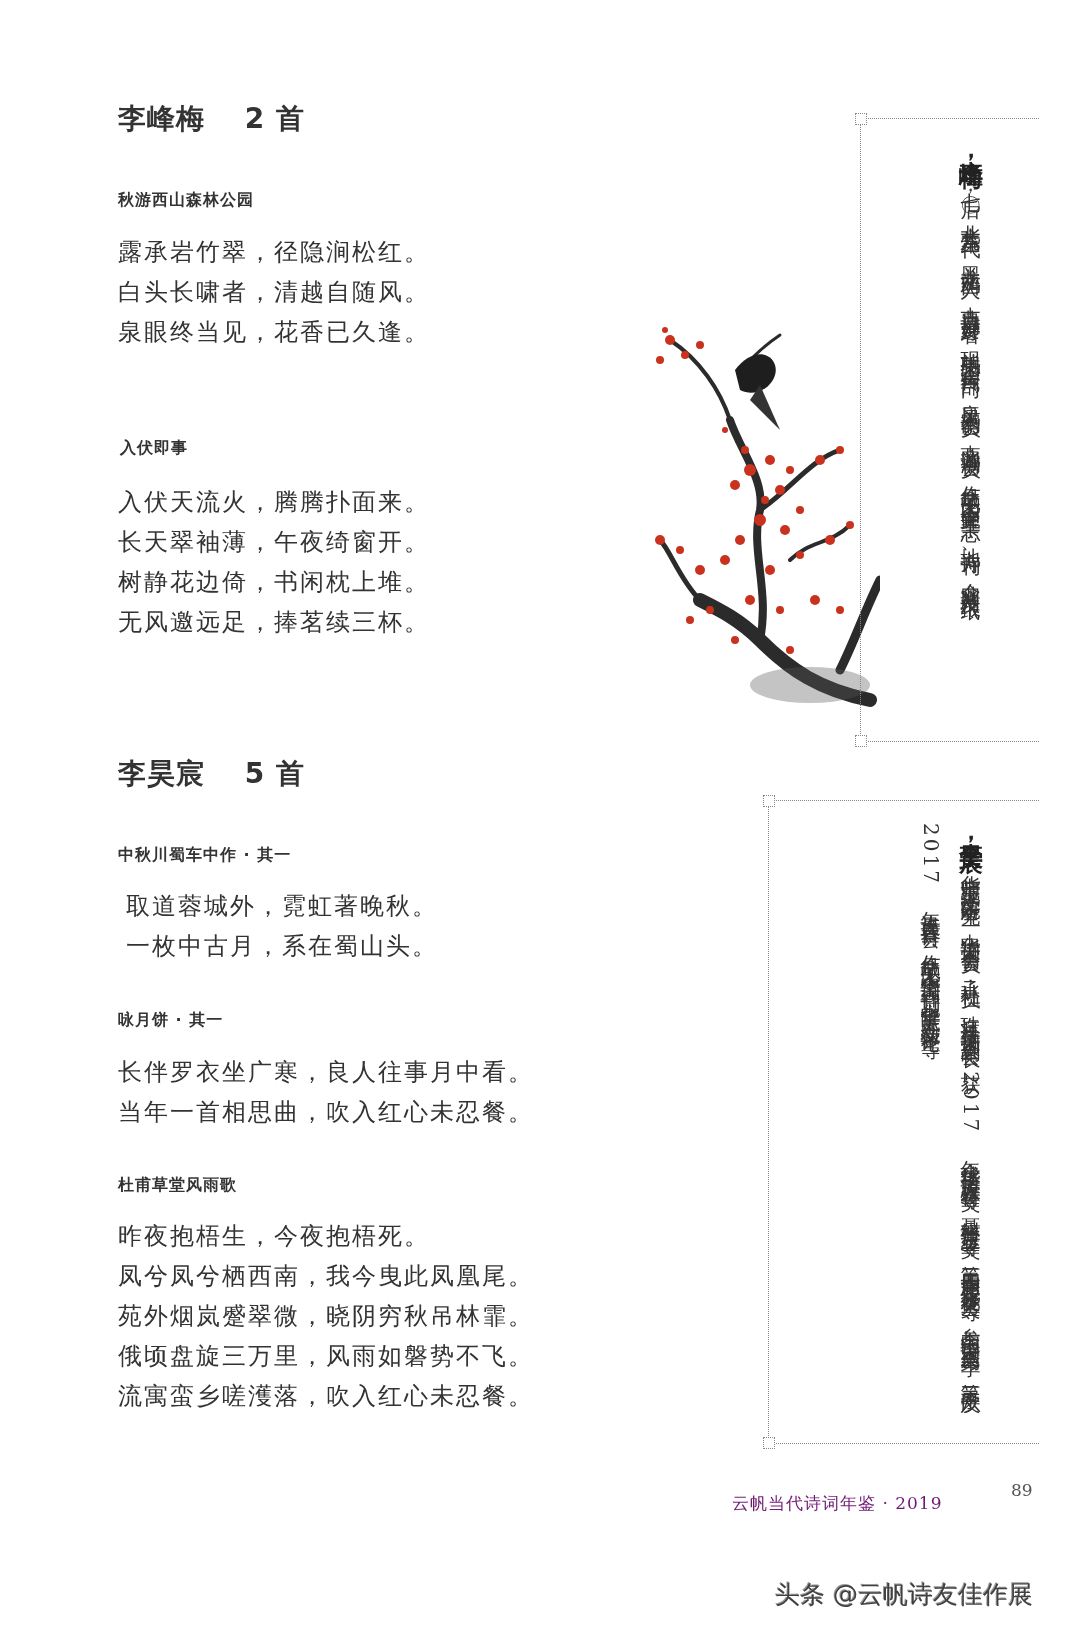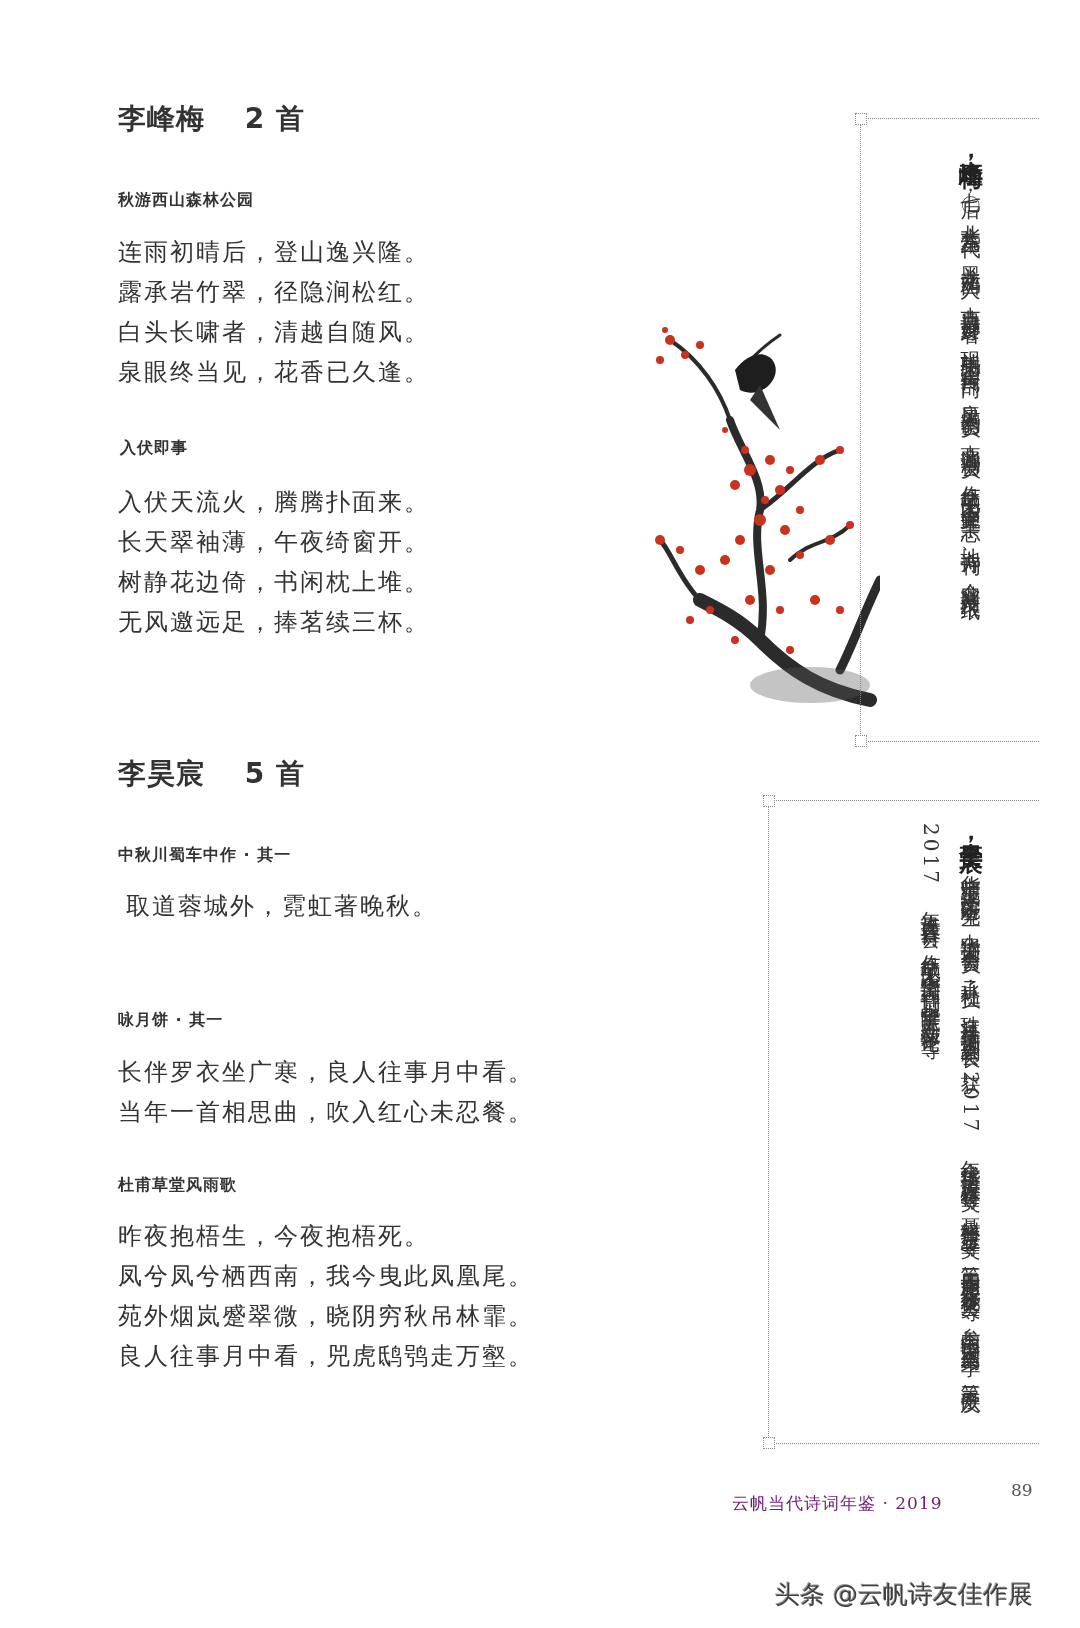--- a/index.html
+++ b/index.html
@@ -47,21 +47,20 @@
     }
     .painting { position: absolute; }
   </style>
 </head>
 <body>
 
 <div class="abs author-heading" style="left:118px; top:100px;">李峰梅　 2 首</div>
 
 <div class="abs poem-title" style="left:118px; top:190px;">秋游西山森林公园</div>
 <div class="abs" style="left:118px; top:232px;">
-  <div class="poem-line">连雨初晴后，登山逸兴隆。</div>
   <div class="poem-line">露承岩竹翠，径隐涧松红。</div>
   <div class="poem-line">白头长啸者，清越自随风。</div>
   <div class="poem-line">泉眼终当见，花香已久逢。</div>
 </div>
 
 <div class="abs poem-title" style="left:120px; top:438px;">入伏即事</div>
 <div class="abs" style="left:118px; top:482px;">
   <div class="poem-line">入伏天流火，腾腾扑面来。</div>
   <div class="poem-line">长天翠袖薄，午夜绮窗开。</div>
   <div class="poem-line">树静花边倚，书闲枕上堆。</div>
@@ -126,34 +125,36 @@
   <div class="corner" style="left:-6px; top:-6px;"></div>
   <div class="corner" style="left:-6px; bottom:-6px;"></div>
   <div class="bio-text" style="right:48px; top:22px; height:580px;"><span class="bio-name">李峰梅，</span><span>七〇后，北大荒第三代，黑龙江鸡西人，古典诗词爱好者。现就职于国企宣传部门，唐风宋韵会员、南北诗潮会员，作品散见于《国企管理》杂志、地方诗刊、企业网站及报纸。</span></div>
 </div>
 
 <div class="abs author-heading" style="left:118px; top:755px;">李昊宸　 5 首</div>
 
 <div class="abs poem-title" style="left:118px; top:845px;">中秋川蜀车中作 · 其一</div>
 <div class="abs" style="left:126px; top:886px;">
   <div class="poem-line">取道蓉城外，霓虹著晚秋。</div>
+  <div class="poem-line">一枚中古月，系在蜀山头。</div>
 </div>
 
 <div class="abs poem-title" style="left:118px; top:1010px;">咏月饼 · 其一</div>
 <div class="abs" style="left:118px; top:1052px;">
   <div class="poem-line">长伴罗衣坐广寒，良人往事月中看。</div>
   <div class="poem-line">当年一首相思曲，吹入红心未忍餐。</div>
 </div>
 
 <div class="abs poem-title" style="left:118px; top:1175px;">杜甫草堂风雨歌</div>
 <div class="abs" style="left:118px; top:1216px;">
   <div class="poem-line">昨夜抱梧生，今夜抱梧死。</div>
   <div class="poem-line">凤兮凤兮栖西南，我今曳此凤凰尾。</div>
   <div class="poem-line">苑外烟岚蹙翠微，晓阴穷秋吊林霏。</div>
-  <div class="poem-line">良人往事月中看，兕虎鸱鸮走万壑。</div>
+  <div class="poem-line">俄顷盘旋三万里，风雨如磐势不飞。</div>
+  <div class="poem-line">流寓蛮乡嗟濩落，吹入红心未忍餐。</div>
 </div>
 
 <div class="bio-box" style="left:768px; top:800px; width:270px; height:642px;">
   <div class="corner" style="left:-6px; top:-6px;"></div>
   <div class="corner" style="left:-6px; bottom:-6px;"></div>
   <div class="bio-text" style="right:48px; top:22px; height:600px;"><span class="bio-name">李昊宸，</span><span>华中师范大学文学院研究生，中华诗词学会会员，承社社员，珠江月青年诗词学会副会长，获 2017 年全球华语短诗大赛特等奖，聂绀弩诗赛三等奖，第三十四届樱花诗赛优秀奖等，参与中国诗词大会第二季、第三季以及 2017 年许昌青春诗会，作品散见于《中华诗词》《诗刊》《中华辞赋》《新文学评论》等。</span></div>
 </div>
 
 <div class="abs footer-title" style="left:732px; top:1480px;">云帆当代诗词年鉴 · 2019</div>
 <div class="abs page-num" style="left:995px; top:1480px;">89</div>

